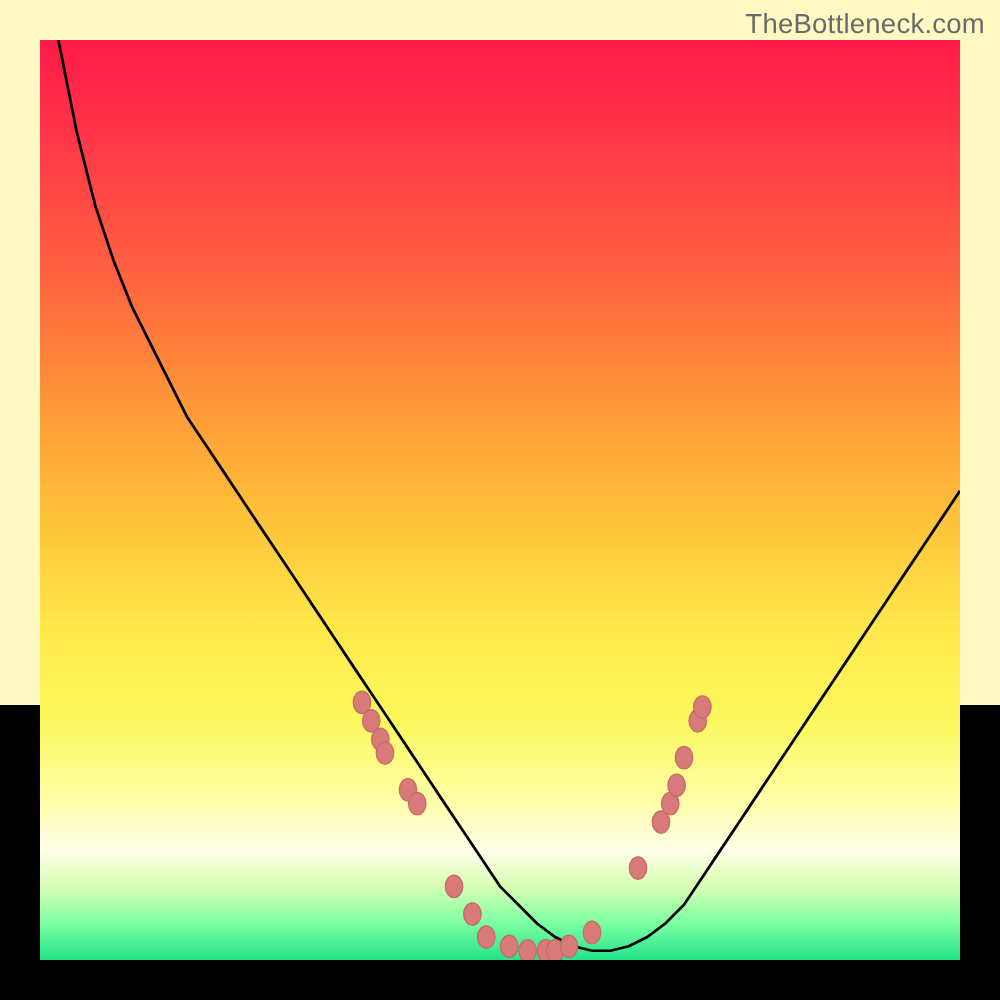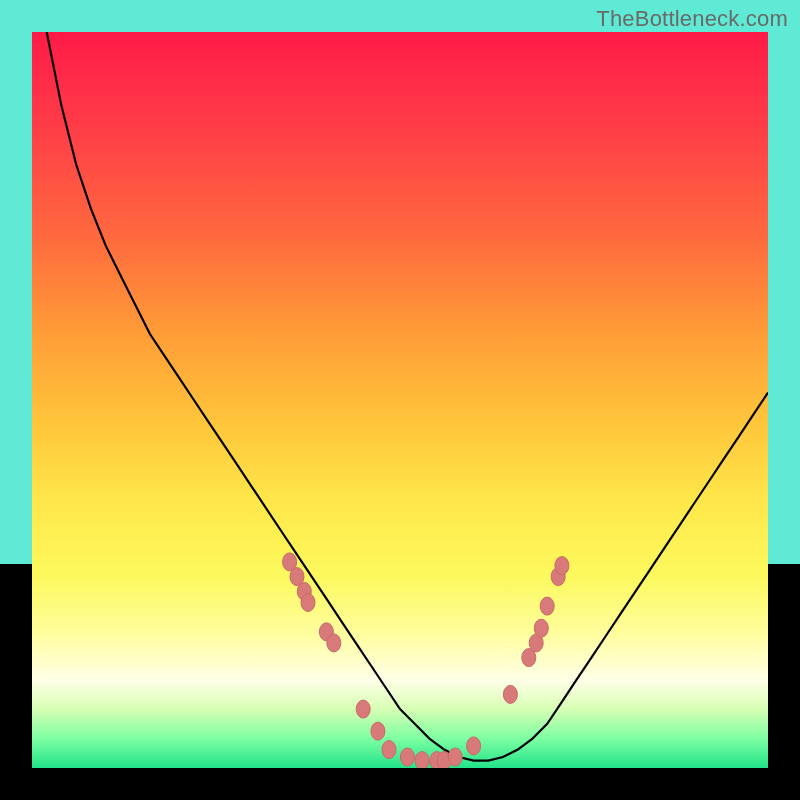--- a/index.html
+++ b/index.html
@@ -10,21 +10,21 @@
     background: #000;
     overflow: hidden;
     font-family: Arial, Helvetica, sans-serif;
   }
   .frame {
     position: absolute;
     left: 0;
     top: 0;
     width: 800px;
     height: 564px;
-    background: #5eead4;
+    background: #fef9c3;
   }
   .plot {
     position: absolute;
     left: 32px;
     top: 32px;
     width: 736px;
     height: 736px;
     overflow: hidden;
   }
   .gradient {

